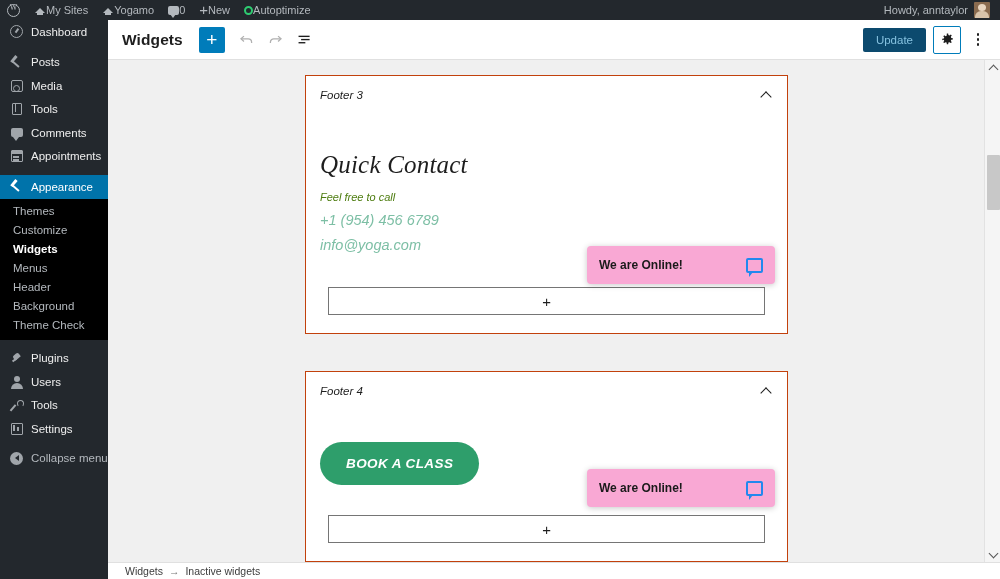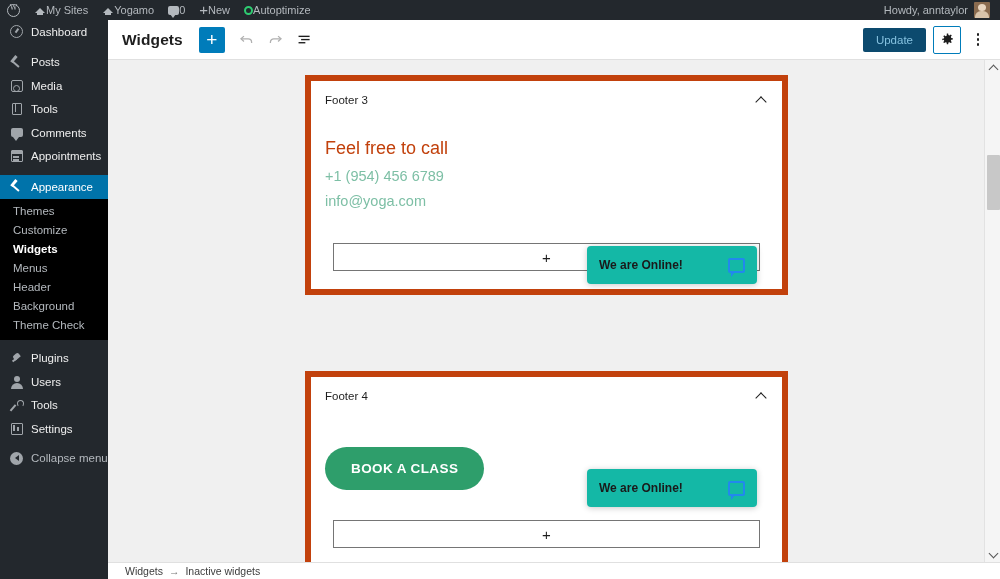--- a/index.html
+++ b/index.html
@@ -195,21 +195,21 @@
 
   
   #canvas {
     position: absolute; top: 60px; left: 108px;
     width: 876px; height: 502px;
     background: #f0f0f0;
     overflow: hidden;
   }
   .widget-panel {
     position: absolute; left: 197px; width: 483px;
-    background: #fff; border: 6px solid #c2410c;
+    background: #fff; border: 1px solid #c2410c; font-style: italic;
   }
   .panel-head {
     height: 37px; display: flex; align-items: center;
     padding: 0 15px 0 14px;
     font-size: 11.5px; color: #1e1e1e;
   }
   .chevron-up {
     margin-left: auto; width: 11px; height: 11px; position: relative; cursor: pointer;
   }
   .chevron-up::before {
@@ -219,21 +219,21 @@
     transform: rotate(45deg);
   }
   .panel-body { padding: 0 14px; position: relative; }
 
   .wp-heading {
     font-family: "Liberation Serif", serif;
     font-size: 25px; color: #1e1e1e; font-weight: 400;
     padding-top: 38px; letter-spacing: .2px;
   }
   .wp-para {
-    font-size: 18px; color: #c2410c; margin-top: 20px;
+    font-size: 11px; color: #4d7c0f; margin-top: 12px;
   }
   .wp-link {
     font-size: 14.5px; color: #7dbfa5; margin-top: 9px; cursor: pointer;
   }
   .add-block-bar {
     margin: 22px 8px 18px 8px;
     height: 28px; border: 1.3px solid #757575;
     display: flex; align-items: center; justify-content: center;
     font-size: 15px; color: #1e1e1e; cursor: pointer;
     background: #fff; font-weight: 300;
@@ -241,22 +241,22 @@
   .book-btn {
     display: inline-block; margin-top: 33px;
     background: #2e9e6b; color: #fff;
     font-size: 13.5px; font-weight: bold; letter-spacing: .4px;
     padding: 14px 26px; border-radius: 32px; cursor: pointer;
   }
 
   
   .chat-widget {
     position: absolute;
-    width: 170px; height: 38px;
-    background: #14b8a6; border-radius: 4px;
+    width: 188px; height: 38px;
+    background: #f9a8d4; border-radius: 4px;
     box-shadow: 0 1px 6px rgba(0,0,0,.22);
     display: flex; align-items: center;
     padding: 0 12px; cursor: pointer;
     z-index: 10;
   }
   .chat-widget .chat-text {
     font-size: 12px; font-weight: bold; color: #1a1a1a;
   }
   .chat-bubble-icon {
     margin-left: auto; width: 17px; height: 15px;
@@ -481,20 +481,21 @@
 </div>
 
 <div id="canvas">
 
   <div class="widget-panel" style="top:15px;">
     <div class="panel-head">
       <span>Footer 3</span>
       <span class="chevron-up"></span>
     </div>
     <div class="panel-body">
+      <div class="wp-heading">Quick Contact</div>
       <div class="wp-para">Feel free to call</div>
       <div class="wp-link">+1 (954) 456 6789</div>
       <div class="wp-link">info@yoga.com</div>
       <div class="add-block-bar" style="margin-top:34px;">
         <span>+</span>
       </div>
     </div>
   </div>
 
   <div class="chat-widget" style="top:186px; left:479px;">

